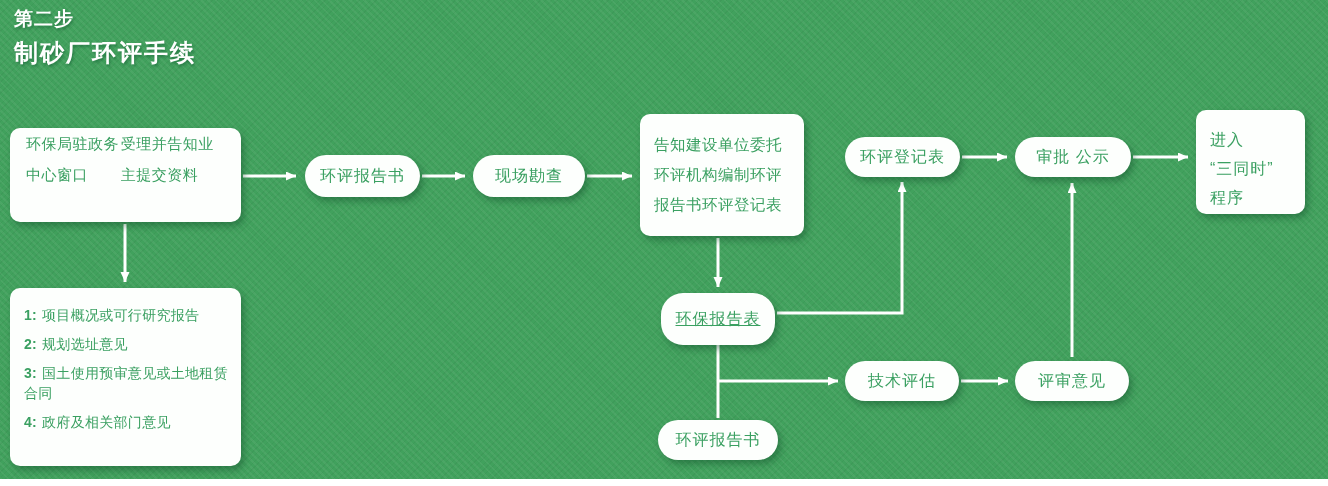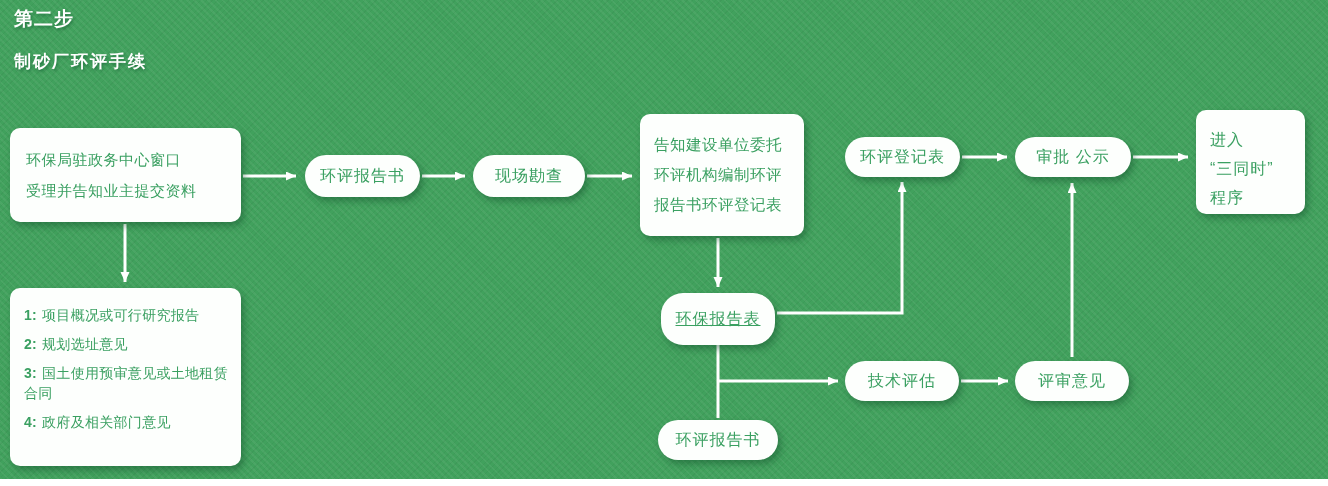--- a/index.html
+++ b/index.html
@@ -18,38 +18,38 @@
     content: "";
     position: absolute; inset: 0;
     background-image:
       repeating-linear-gradient(45deg, rgba(255,255,255,0.05) 0 2px, transparent 2px 5px),
       repeating-linear-gradient(-45deg, rgba(0,0,0,0.045) 0 1px, transparent 1px 4px);
     pointer-events: none;
   }
 
   .header { position: absolute; left: 14px; top: 6px; color: #fff; text-shadow: 1px 2px 3px rgba(0,70,35,0.45); font-family: Liberation Mono, monospace; }
   .header .step  { font-size: 19px; font-weight: 700; letter-spacing: 1px; }
-  .header .title { font-size: 17px; font-weight: 700; letter-spacing: 2px; margin-top: 18px; }
+  .header .title { font-size: 24px; font-weight: 700; letter-spacing: 2px; margin-top: 5px; }
 
   .arrows { position: absolute; left: 0; top: 0; width: 1328px; height: 486px; pointer-events: none; }
 
   .node {
     position: absolute;
     background: #fdfffd;
     color: #3aa061;
     box-shadow: 3px 4px 7px rgba(15, 75, 40, 0.45);
   }
   .pill {
     border-radius: 22px;
     display: flex; align-items: center; justify-content: center;
     font-size: 16px; letter-spacing: 1px;
   }
   .box { border-radius: 10px; }
 
-  .box-window { display: flex; flex-direction: column; justify-content: center; padding: 0 16px; font-size: 15px; line-height: 31px; letter-spacing: 0.5px; }
+  .box-window { display: flex; flex-direction: row; justify-content: center; padding: 0 16px; font-size: 15px; line-height: 31px; letter-spacing: 0.5px; }
   .box-notify { padding: 16px 14px; font-size: 15.5px; line-height: 30px; letter-spacing: 0.5px; }
   .box-three  { padding: 15px 14px; font-size: 16px;  line-height: 29px; letter-spacing: 1px; }
 
   .box-materials { padding: 17px 8px 10px 14px; font-size: 14px; line-height: 20px; letter-spacing: 0.3px; }
   .box-materials .item { margin-bottom: 9px; }
   .box-materials .num { font-weight: 700; margin-right: 5px; }
 
   .bottom-strip { position: absolute; left: 0; bottom: 0; width: 100%; height: 7px; background: #ffffff; }
 </style>
 </head>

